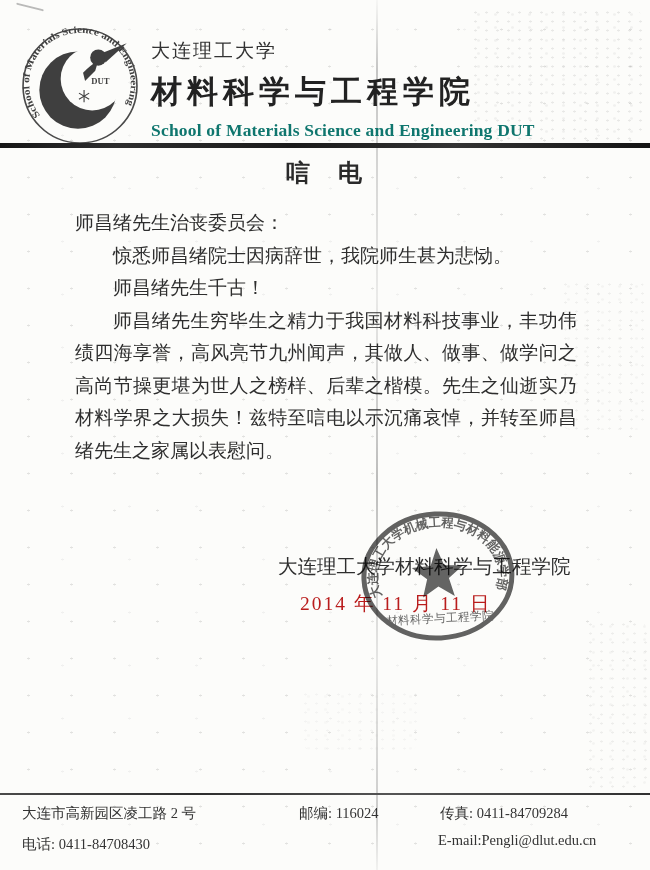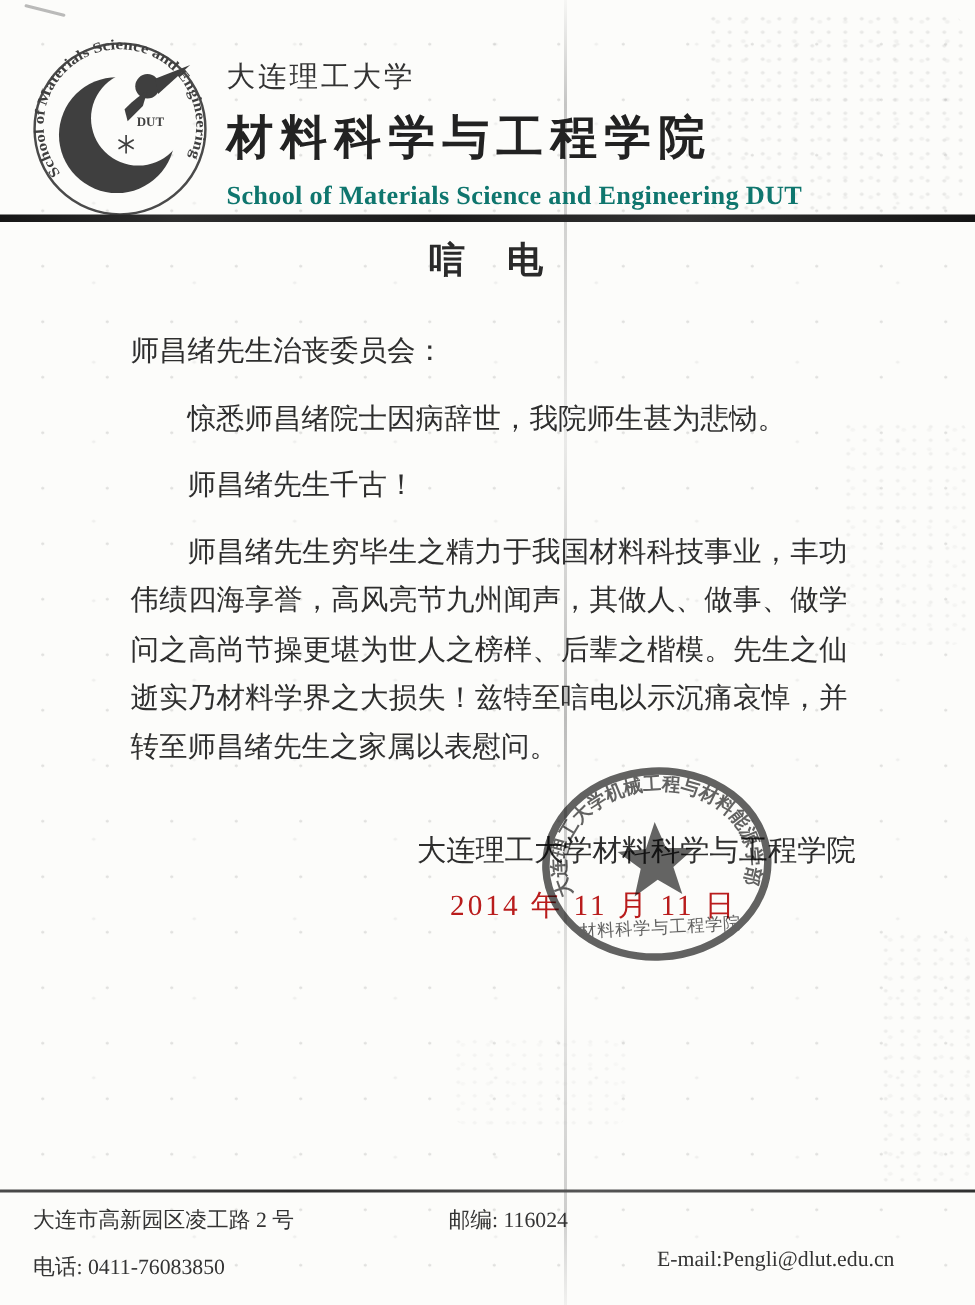--- a/index.html
+++ b/index.html
@@ -44,21 +44,21 @@
   .school-cn{font-size:31px;font-weight:bold;letter-spacing:5px;color:#222;margin-top:7px;white-space:nowrap;}
   .school-en{font-size:17.5px;font-weight:bold;color:#0f766e;margin-top:7px;letter-spacing:.2px;white-space:nowrap;}
   .head-rule{position:absolute;left:0;top:143px;width:650px;height:5px;
     background:linear-gradient(90deg,#161616,#2e2e2e 18%,#1a1a1a 45%,#333 70%,#141414);}
 
   
   .letter-title{position:absolute;left:0;top:157px;width:650px;text-align:center;
     font-size:24px;font-weight:bold;letter-spacing:2px;color:#2a2a2a;}
   .body-block{position:absolute;left:75px;top:207px;width:502px;
     font-size:19px;line-height:32.5px;color:#2e2e2e;text-align:justify;}
-  .body-block p{margin:12px;text-indent:2em;}
+  .body-block p{margin:0;text-indent:2em;}
   .body-block p.salutation{text-indent:0;}
 
   
   .sig-org{position:absolute;left:278px;top:553px;font-size:19.5px;color:#2e2e2e;white-space:nowrap;}
   .sig-date{position:absolute;left:266px;top:590px;font-size:19.5px;color:#b91c1c;letter-spacing:2px;white-space:nowrap;margin-left:34px;}
 
   
   .seal{position:absolute;left:358px;top:510px;width:160px;height:136px;
     mix-blend-mode:multiply;opacity:.85;transform:rotate(-3deg);}
 
@@ -134,16 +134,17 @@
     <text font-size="12.5" fill="#474747" font-weight="bold" font-family="Liberation Serif, DejaVu Serif, serif">
       <textPath href="#sealArc" startOffset="0" textLength="208" lengthAdjust="spacingAndGlyphs">大连理工大学机械工程与材料能源学部</textPath>
     </text>
     <polygon fill="#4a4a4a" points="80,38 86.8,55.7 105.7,56.7 90.9,68.6 95.9,86.8 80,76.5 64.1,86.8 69.1,68.6 54.3,56.7 73.2,55.7"></polygon>
     <text x="80" y="112" font-size="11.5" fill="#474747" text-anchor="middle" letter-spacing="0.5" font-family="Liberation Serif, DejaVu Serif, serif">材料科学与工程学院</text>
   </svg>
 
   <div class="foot-rule"></div>
   <div class="foot f-address">大连市高新园区凌工路 2 号</div>
   <div class="foot f-postal">邮编: 116024</div>
-  <div class="foot f-phone">电话: 0411-76083850</div>
+  <div class="foot f-fax">传真: 0411-84709284</div>
+  <div class="foot f-phone">电话: 0411-84708430</div>
   <div class="foot f-email">E-mail:Pengli@dlut.edu.cn</div>
 
 </div>
 
 </body></html>

